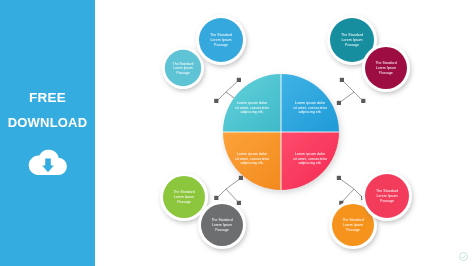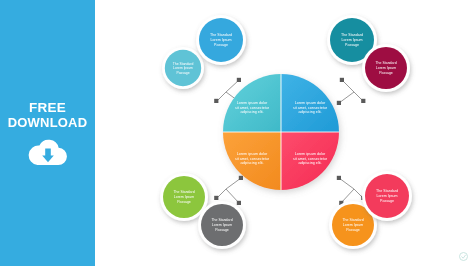--- a/index.html
+++ b/index.html
@@ -11,21 +11,21 @@
     position:relative;
   }
   #stage{position:absolute;left:0;top:0;width:474px;height:266px;background:#ffffff;}
 
   
   .promo{
     position:absolute;left:0;top:0;width:95px;height:266px;
     background:#35ACE0;
     display:flex;flex-direction:column;
     align-items:center;justify-content:center;
-    gap:1px;
+    gap:11px;
   }
   .promo-line{
     color:#ffffff;font-weight:bold;letter-spacing:.2px;
     text-align:center;line-height:1.12;
   }
   .promo-l1{font-size:13.5px;}
   .promo-l2{font-size:13px;}
   .cloud-wrap{margin-top:7px;width:42px;height:27px;position:relative;}
 
   

